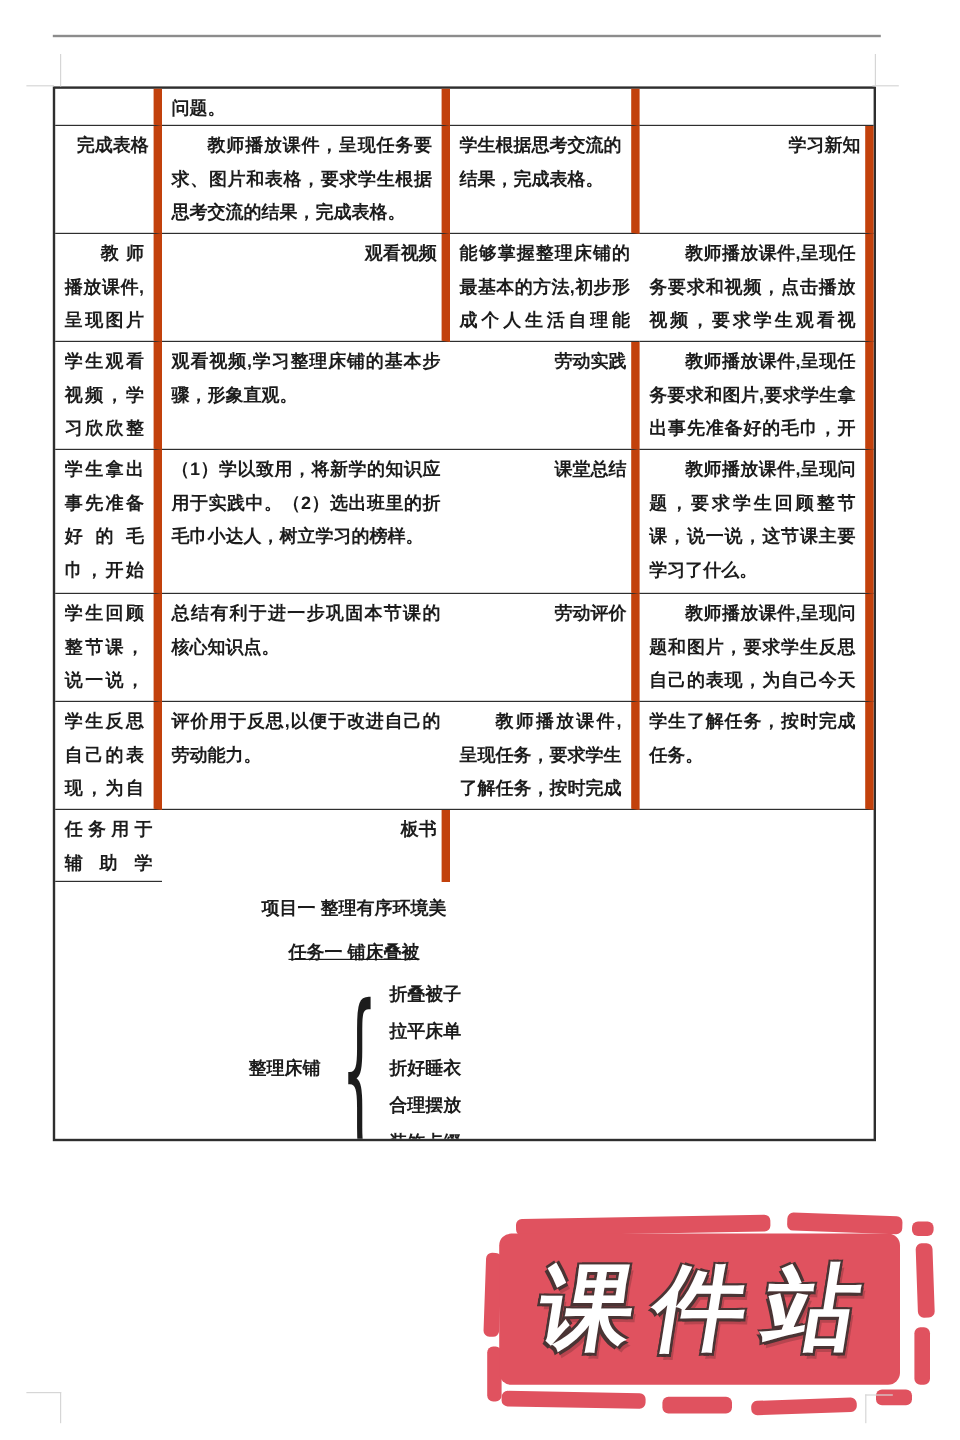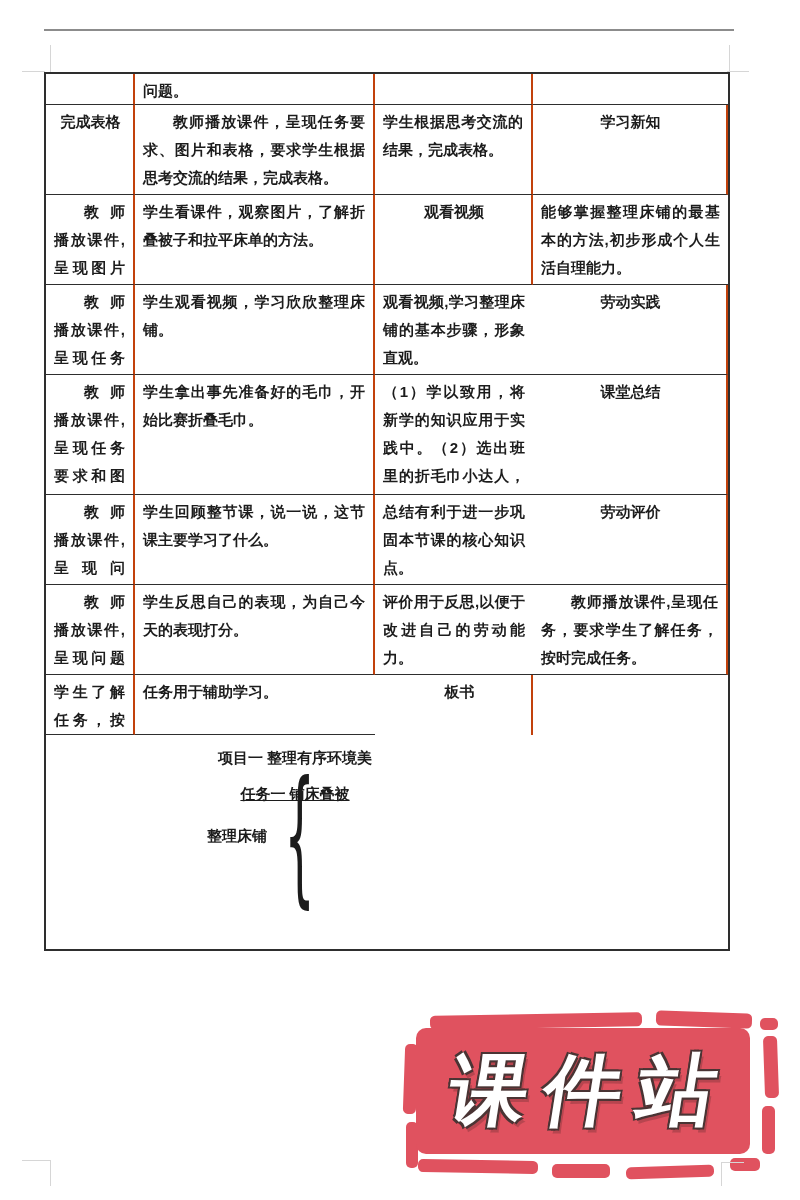--- a/index.html
+++ b/index.html
@@ -14,27 +14,27 @@
   .doc-table{
     position:absolute;left:44px;top:72px;width:682px;
     display:grid;
     grid-template-columns:89px 240px 158px 195px;
     grid-template-rows:31px 90px 90px 90px 120px 90px 90px 60px 214px;
     border:2px solid #2e2e2e;
     box-sizing:content-box;
     font-size:15px;font-weight:bold;line-height:28px;
   }
   .td{
-    border-right:2px solid #c2410c;border-bottom:1px solid #2e2e2e;
+    border-right:7px solid #c2410c;border-bottom:1px solid #2e2e2e;
     padding:3px 8px 0 8px;overflow:hidden;box-sizing:border-box;
     text-align:justify;
   }
   .td.lastcol{border-right:none;}
   .td.lastrow{border-bottom:none;margin-left:11px;}
-  .td.stage{padding-left:6px;padding-right:4px;text-align:center;}
+  .td.stage{padding-left:6px;padding-right:4px;text-align:right;}
   .td.teacher span{display:block;text-indent:2em;}
   .td.wide{grid-column:span 3;padding:0;}
 
   
   .board-line{display:block;text-align:center;line-height:34px;}
   .board-line1{margin-top:6px;}
   .board-line2{margin-top:2px;text-decoration:underline;}
   .brace-group{display:flex;align-items:center;margin-left:150px;margin-top:2px;}
   .brace-label{flex:0 0 auto;}
   .brace-char{
@@ -98,21 +98,20 @@
     <div class="td stage"><span>完成表格</span></div>
     <div class="td teacher">
         <span>教师播放课件，呈现任务要求、图片和表格，要求学生根据思考交流的结果，完成表格。</span>
       </div>
     <div class="td"><span>学生根据思考交流的结果，完成表格。</span></div>
 
     <div class="td stage"><span>学习新知</span></div>
     <div class="td teacher">
         <span>教师播放课件,呈现图片和知识点,要求学生看课件,观察图片，了解折叠被子和拉平床单的方法。</span>
       </div>
-    <div class="td"><span>学生看课件，观察图片，了解折叠被子和拉平床单的方法。</span></div>
     <div class="td stage"><span>观看视频</span></div>
 
     <div class="td lastcol"><span>能够掌握整理床铺的最基本的方法,初步形成个人生活自理能力。</span></div>
     <div class="td teacher">
         <span>教师播放课件,呈现任务要求和视频，点击播放视频，要求学生观看视频，学习欣欣整理床铺。</span>
       </div>
     <div class="td"><span>学生观看视频，学习欣欣整理床铺。</span></div>
     <div class="td lastcol"><span>观看视频,学习整理床铺的基本步骤，形象直观。</span></div>
 
     <div class="td stage"><span>劳动实践</span></div>
@@ -142,20 +141,27 @@
     <div class="td"><span>学生了解任务，按时完成任务。</span></div>
     <div class="td lastcol"><span>任务用于辅助学习。</span></div>
 
     <div class="td stage lastrow"><span>板书</span></div>
     <div class="td wide lastcol lastrow">
       <span class="board-line board-line1">项目一  整理有序环境美</span>
       <span class="board-line board-line2">任务一  铺床叠被</span>
       <div class="brace-group">
         <span class="brace-label">整理床铺</span>
         <span class="brace-char">{</span>
+        <div class="brace-items">
+          <span>折叠被子</span>
+          <span>拉平床单</span>
+          <span>折好睡衣</span>
+          <span>合理摆放</span>
+          <span>装饰点缀</span>
+        </div>
       </div>
     </div>
   </div>
 
   <div class="stamp">
     <div class="dash d-t1"></div>
     <div class="dash d-t2"></div>
     <div class="dash d-t3"></div>
     <div class="dash d-l1"></div>
     <div class="dash d-l2"></div>

